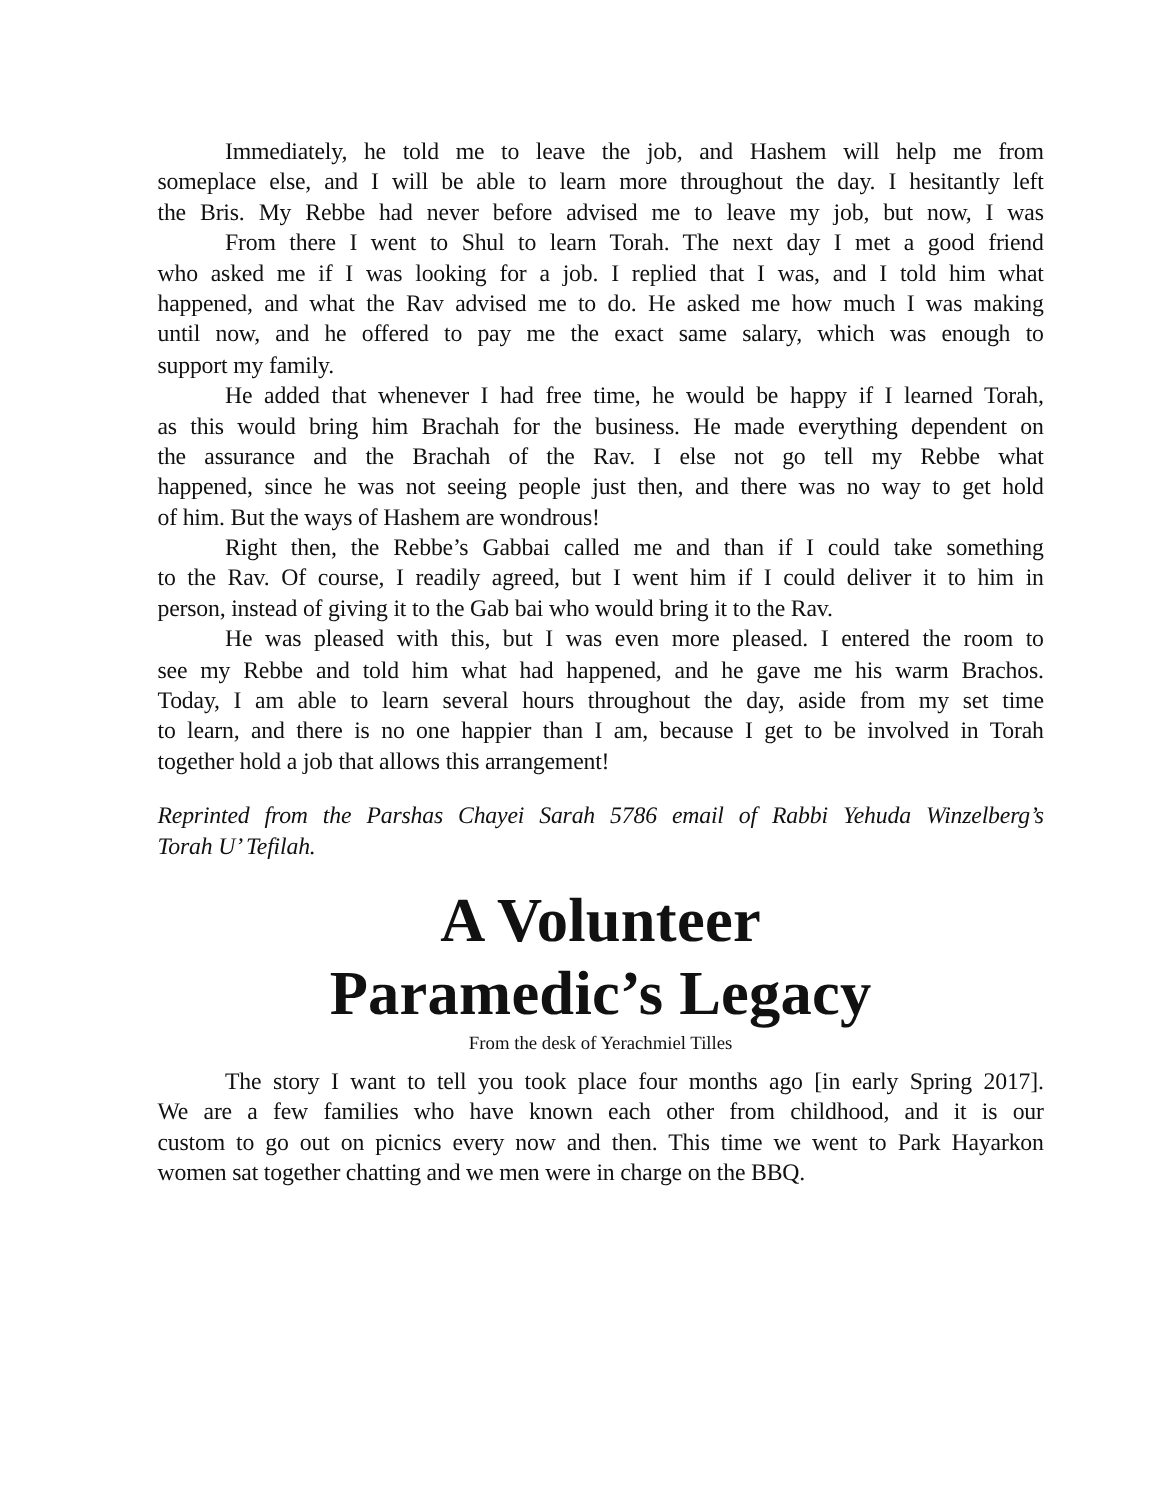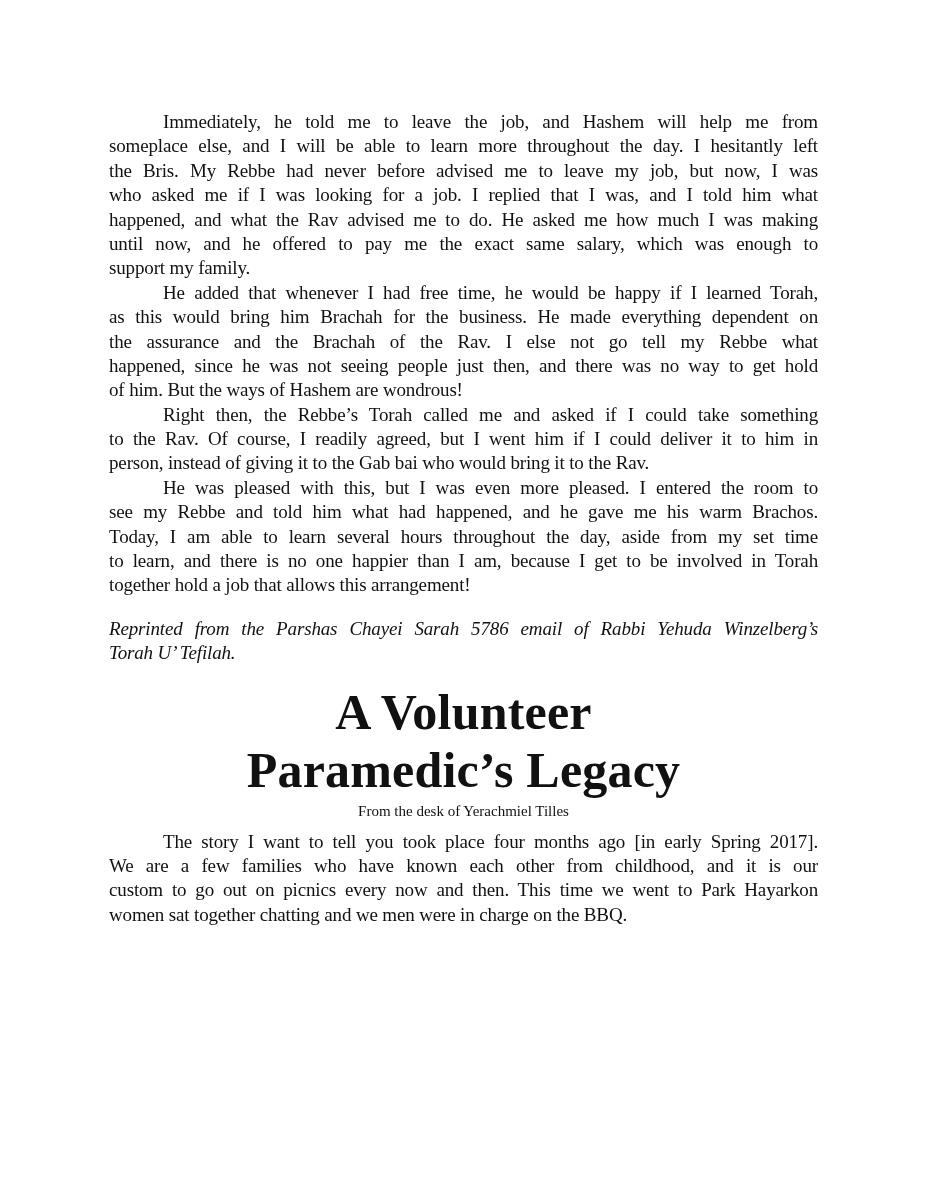--- a/index.html
+++ b/index.html
@@ -1,18 +1,18 @@
 <!DOCTYPE html>
 <html><head>
 <meta charset="utf-8">
 <style>
   html, body { margin: 0; padding: 0; background: #ffffff; }
   body { width: 927px; height: 1200px; position: relative; overflow: hidden; color: #111111;
          font-family: "Liberation Serif", "DejaVu Serif", serif; }
-  .page { position: absolute; left: 109px; top: 110px; width: 709px; }
+  .page { position: absolute; left: 126px; top: 110px; width: 709px; }
   .line { display: block; font-size: 19px; line-height: 24.4px; height: 24.4px; white-space: nowrap;
           text-align: justify; text-align-last: justify; letter-spacing: -0.15px; }
   .line.last { text-align-last: left; }
   .line.indent { padding-left: 54px; }
   .para { margin: 0; }
   .credit { margin-top: 19px; }
   .credit .line { font-style: italic; }
   .title { text-align: center; font-weight: bold; font-size: 50px; line-height: 58px; margin-top: 17px; letter-spacing: 0.2px; }
   .title .tl { display: block; height: 58px; }
   .subtitle { text-align: center; font-weight: normal; font-size: 15px; line-height: 28px; margin-top: -2px; }
@@ -23,34 +23,35 @@
 
 <div class="page">
 
   <div>
     <p class="para">
       <span class="line indent">Immediately, he told me to leave the job, and Hashem will help me from</span>
       <span class="line">someplace else, and I will be able to learn more throughout the day. I hesitantly left</span>
       <span class="line">the Bris. My Rebbe had never before advised me to leave my job, but now, I was</span>
     </p>
     <p class="para">
+      <span class="line indent">From there I went to Shul to learn Torah. The next day I met a good friend</span>
       <span class="line">who asked me if I was looking for a job. I replied that I was, and I told him what</span>
       <span class="line">happened, and what the Rav advised me to do. He asked me how much I was making</span>
       <span class="line">until now, and he offered to pay me the exact same salary, which was enough to</span>
       <span class="line last">support my family.</span>
     </p>
     <p class="para">
       <span class="line indent">He added that whenever I had free time, he would be happy if I learned Torah,</span>
       <span class="line">as this would bring him Brachah for the business. He made everything dependent on</span>
       <span class="line">the assurance and the Brachah of the Rav. I else not go tell my Rebbe what</span>
       <span class="line">happened, since he was not seeing people just then, and there was no way to get hold</span>
       <span class="line last">of him. But the ways of Hashem are wondrous!</span>
     </p>
     <p class="para">
-      <span class="line indent">Right then, the Rebbe’s Torah called me and asked if I could take something</span>
+      <span class="line indent">Right then, the Rebbe’s Gabbai called me and than if I could take something</span>
       <span class="line">to the Rav. Of course, I readily agreed, but I went him if I could deliver it to him in</span>
       <span class="line last">person, instead of giving it to the Gab bai who would bring it to the Rav.</span>
     </p>
     <p class="para">
       <span class="line indent">He was pleased with this, but I was even more pleased. I entered the room to</span>
       <span class="line">see my Rebbe and told him what had happened, and he gave me his warm Brachos.</span>
       <span class="line">Today, I am able to learn several hours throughout the day, aside from my set time</span>
       <span class="line">to learn, and there is no one happier than I am, because I get to be involved in Torah</span>
       <span class="line last">together hold a job that allows this arrangement!</span>
     </p>

